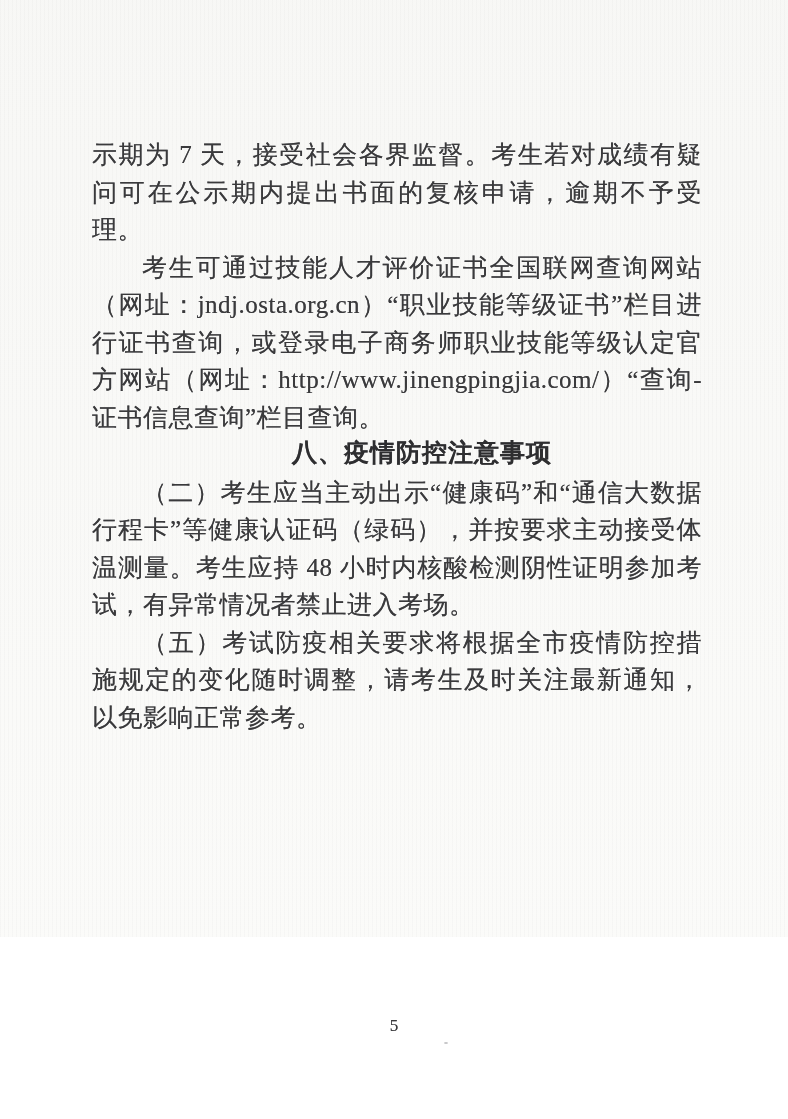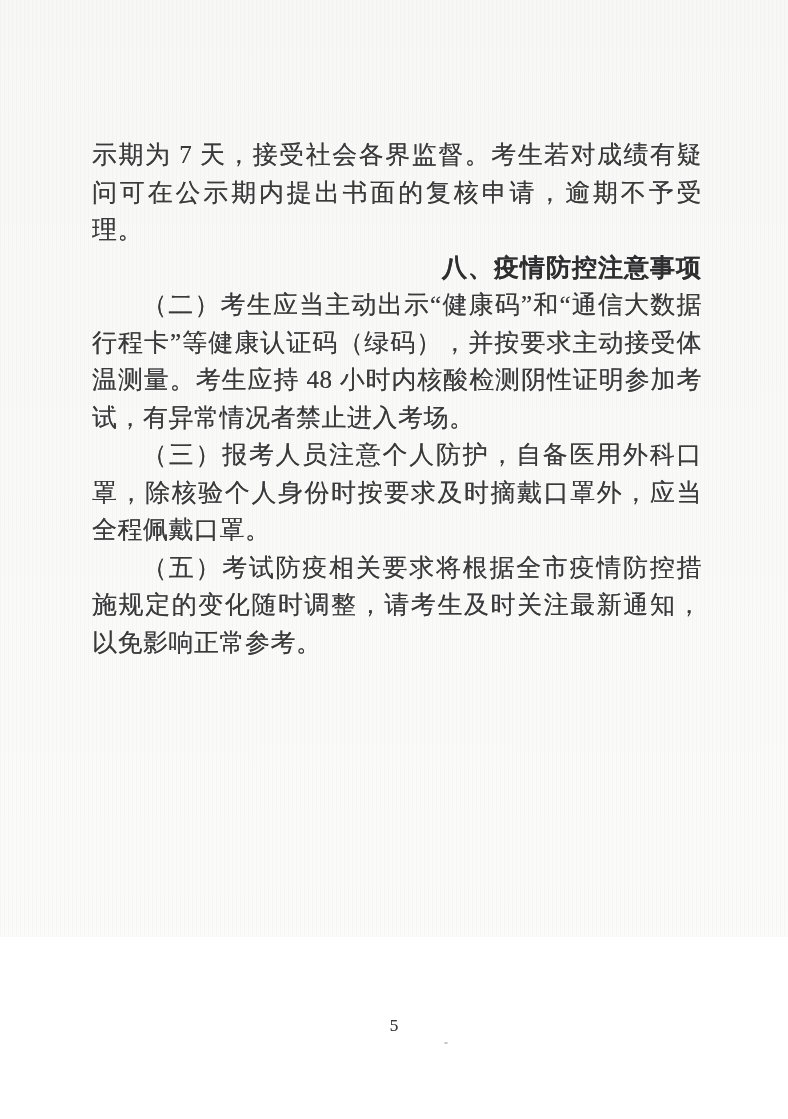--- a/index.html
+++ b/index.html
@@ -41,24 +41,24 @@
     text-indent: 2em;
   }
   .para.continuation {
     text-indent: 0;
   }
   
   .para:nth-child(n+6) {
     margin-top: 9px;
   }
   .para.heading {
-    font-family: Liberation Serif, serif;
+    font-family: Liberation Mono, monospace;
     font-weight: 700;
     letter-spacing: 1px;
-    text-align: right;
+    text-align: center;
   }
   .footer {
     position: absolute;
     left: 0;
     top: 1016px;
     width: 788px;
     text-align: center;
     font-size: 17px;
     line-height: 20px;
     text-shadow: 0 0 0.5px rgba(70,70,75,0.7);
@@ -72,20 +72,20 @@
     background: rgba(90,90,95,0.35);
     border-radius: 50%;
   }
 </style>
 </head>
 <body>
 
 <div class="page" style="background-color: rgb(251, 251, 249);">
   <div class="doc" id="doc-body" style="color: rgb(58, 58, 60);">
       <p class="para continuation">示期为 7 天，接受社会各界监督。考生若对成绩有疑问可在公示期内提出书面的复核申请，逾期不予受理。</p>
+      <p class="para body">考生可通过技能人才评价证书全国联网查询网站（网址：jndj.osta.org.cn）“职业技能等级证书”栏目进行证书查询，或登录电子商务师职业技能等级认定官方网站（网址：http://www.jinengpingjia.com/）“查询-证书信息查询”栏目查询。</p>
       <p class="para heading" style="color: rgb(46, 46, 48);">八、疫情防控注意事项</p>
       <p class="para body">（二）考生应当主动出示“健康码”和“通信大数据行程卡”等健康认证码（绿码），并按要求主动接受体温测量。考生应持 48 小时内核酸检测阴性证明参加考试，有异常情况者禁止进入考场。</p>
-      <p class="para body">（三）报考人员注意个人防护，自备医用外科口罩，除核验个人身份时按要求及时摘戴口罩外，应当全程佩戴口罩。</p>
       <p class="para body">（五）考试防疫相关要求将根据全市疫情防控措施规定的变化随时调整，请考生及时关注最新通知，以免影响正常参考。</p>
     </div>
   <div class="speck"></div>
   <div class="footer" style="color: rgb(58, 58, 60);">5</div>
 </div>
 
 </body></html>

